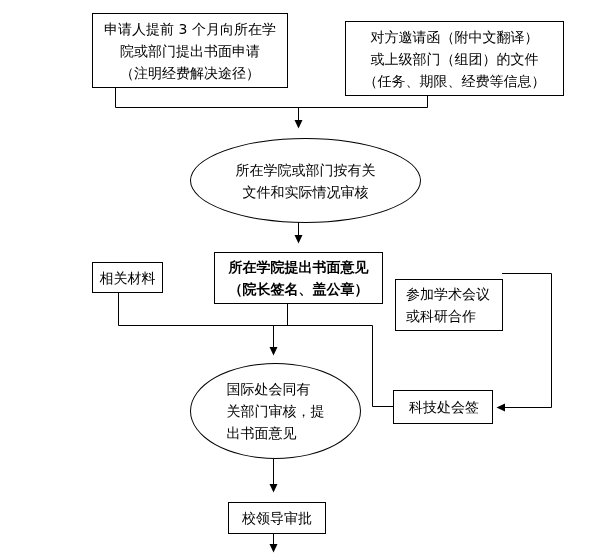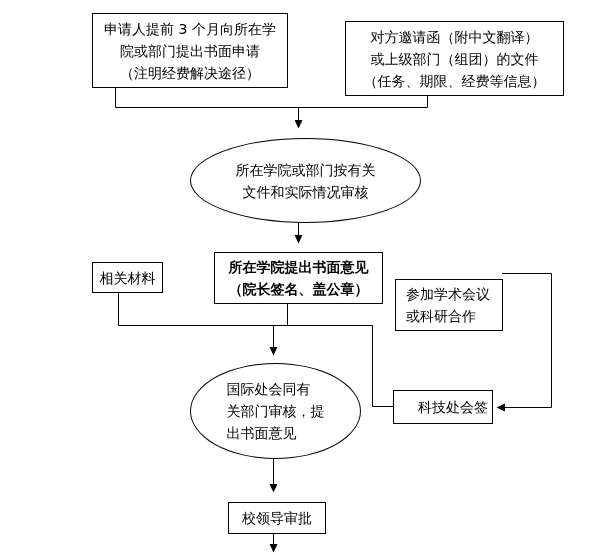--- a/index.html
+++ b/index.html
@@ -19,21 +19,21 @@
   .ellipse { border-radius:50%; }
   #n-applicant   { left:45px;  top:13px;  width:196px; height:75px;margin-left:47px; }
   #n-invitation  { left:345px; top:13px;  width:219px; height:75px;margin-top:8px; }
   #n-college-review { left:190px; top:138px; width:231px; height:85px; }
   #n-materials   { left:92px;  top:262px; width:71px;  height:31px; }
   #n-opinion     { left:214px; top:252px; width:169px; height:52px;font-weight:bold; }
   #n-academic    { left:395px; top:255px; width:108px; height:52px;
                    justify-content:flex-start; text-align:left; padding-left:10px;margin-top:24px; }
   #n-intl        { left:190px; top:363px; width:171px; height:96px; text-align:left; }
   #n-tech        { left:393px; top:390px; width:100px; height:34px;
-                   justify-content:flex-start; text-align:left; padding-left:24px; }
+                   justify-content:flex-start; text-align:left; padding-left:15px; }
   #n-leader      { left:228px; top:502px; width:98px;  height:32px; }
 </style>
 </head>
 <body>
 
 <div class="canvas">
 
   <svg class="connectors" width="611" height="555" viewBox="0 0 611 555" fill="none" stroke="#000000" stroke-width="1">
 
     <polyline points="115.5,87 115.5,107.5 427.5,107.5 427.5,87"></polyline>

